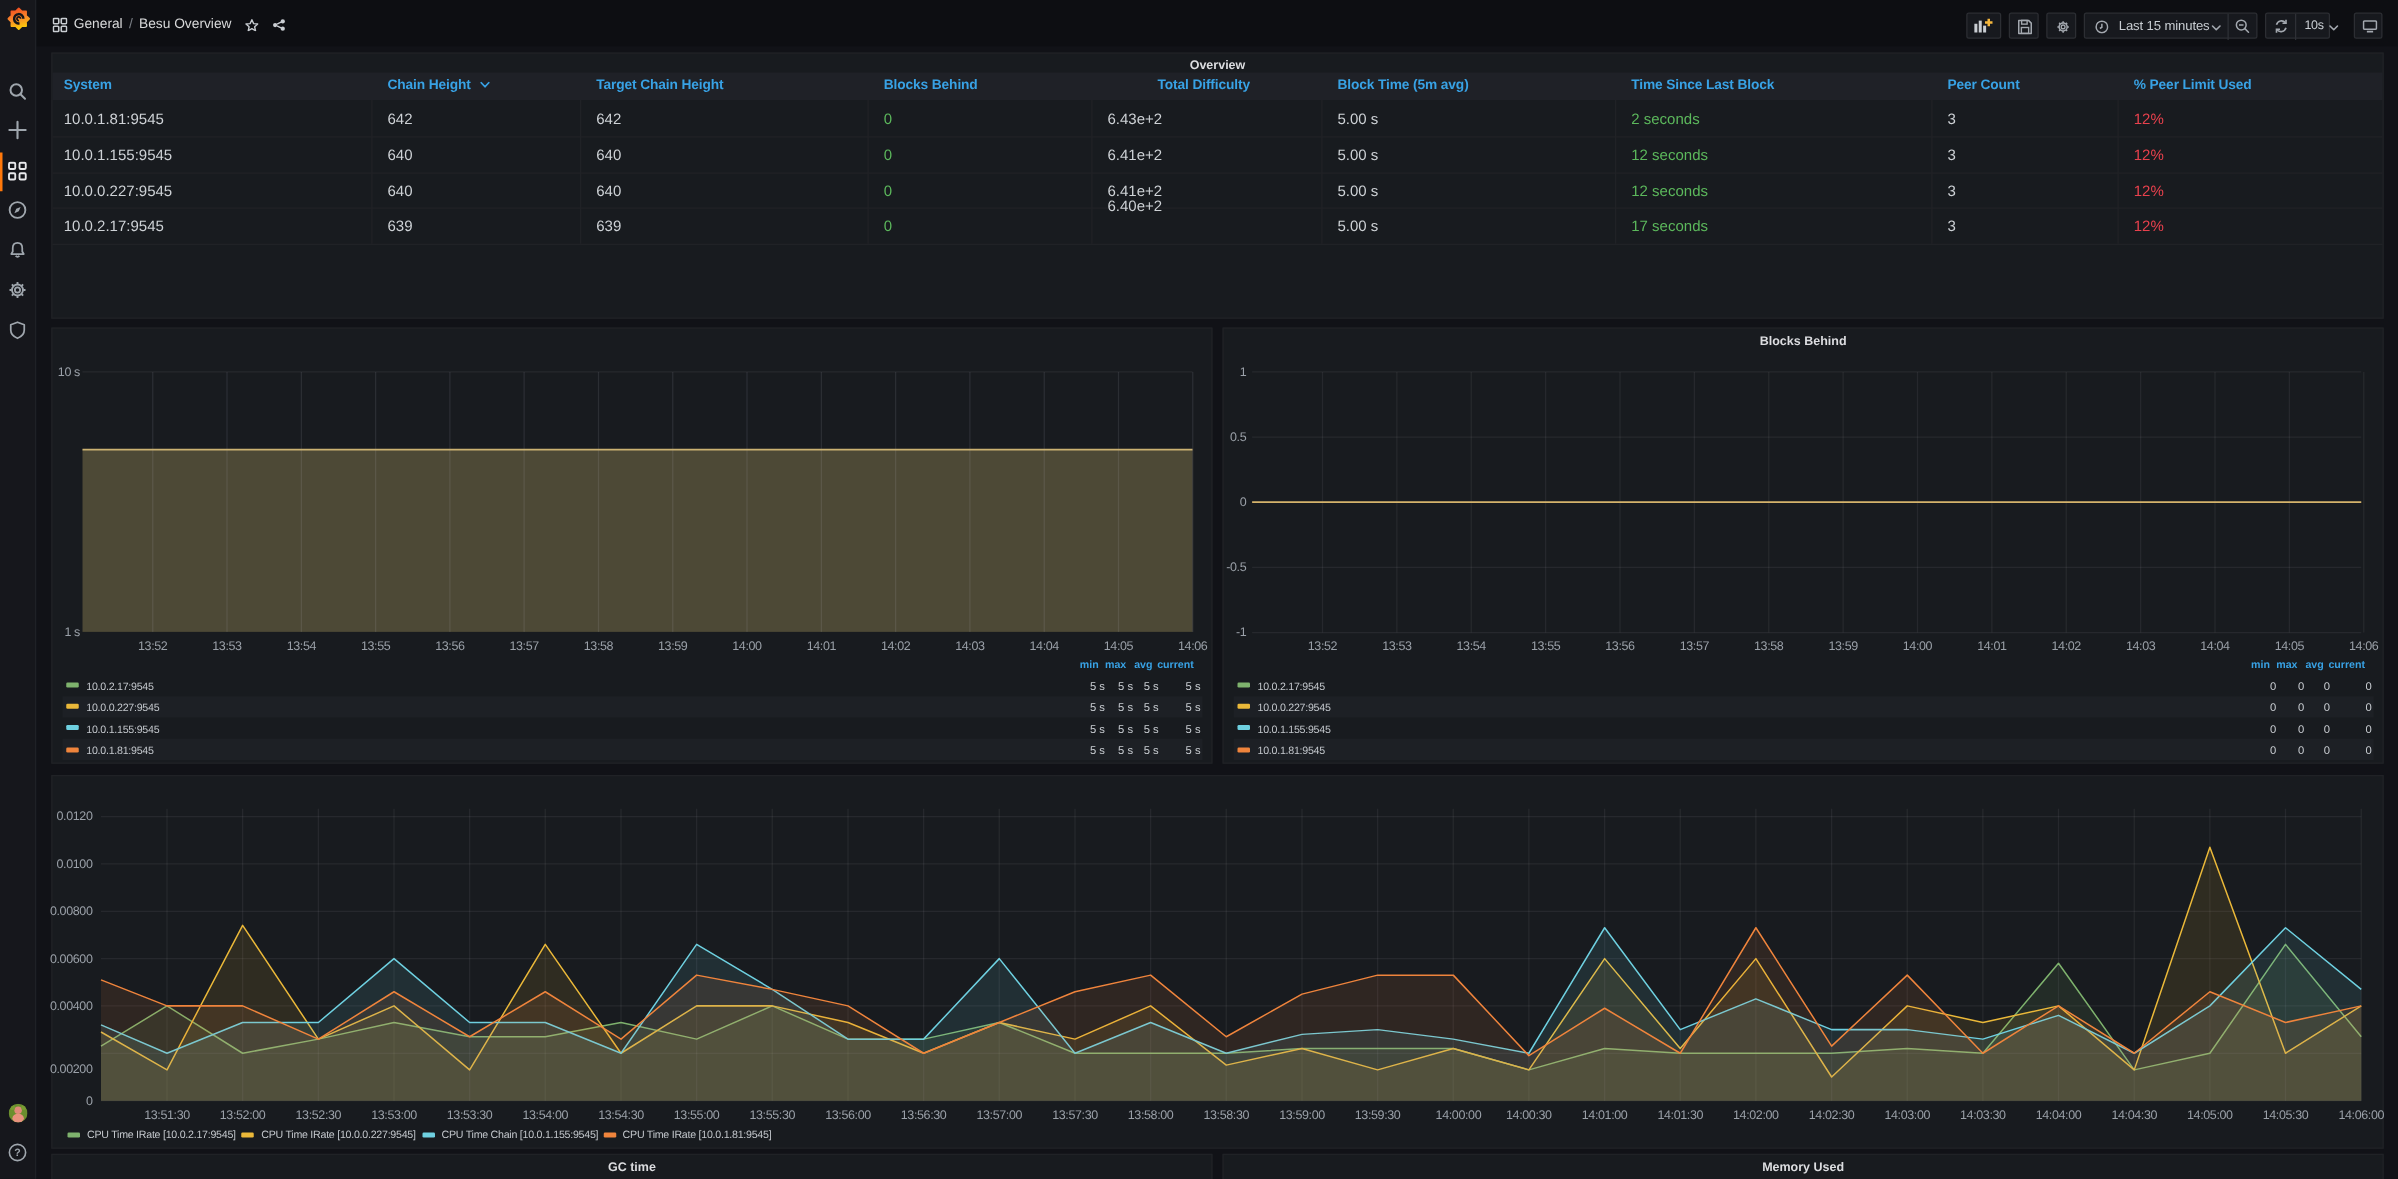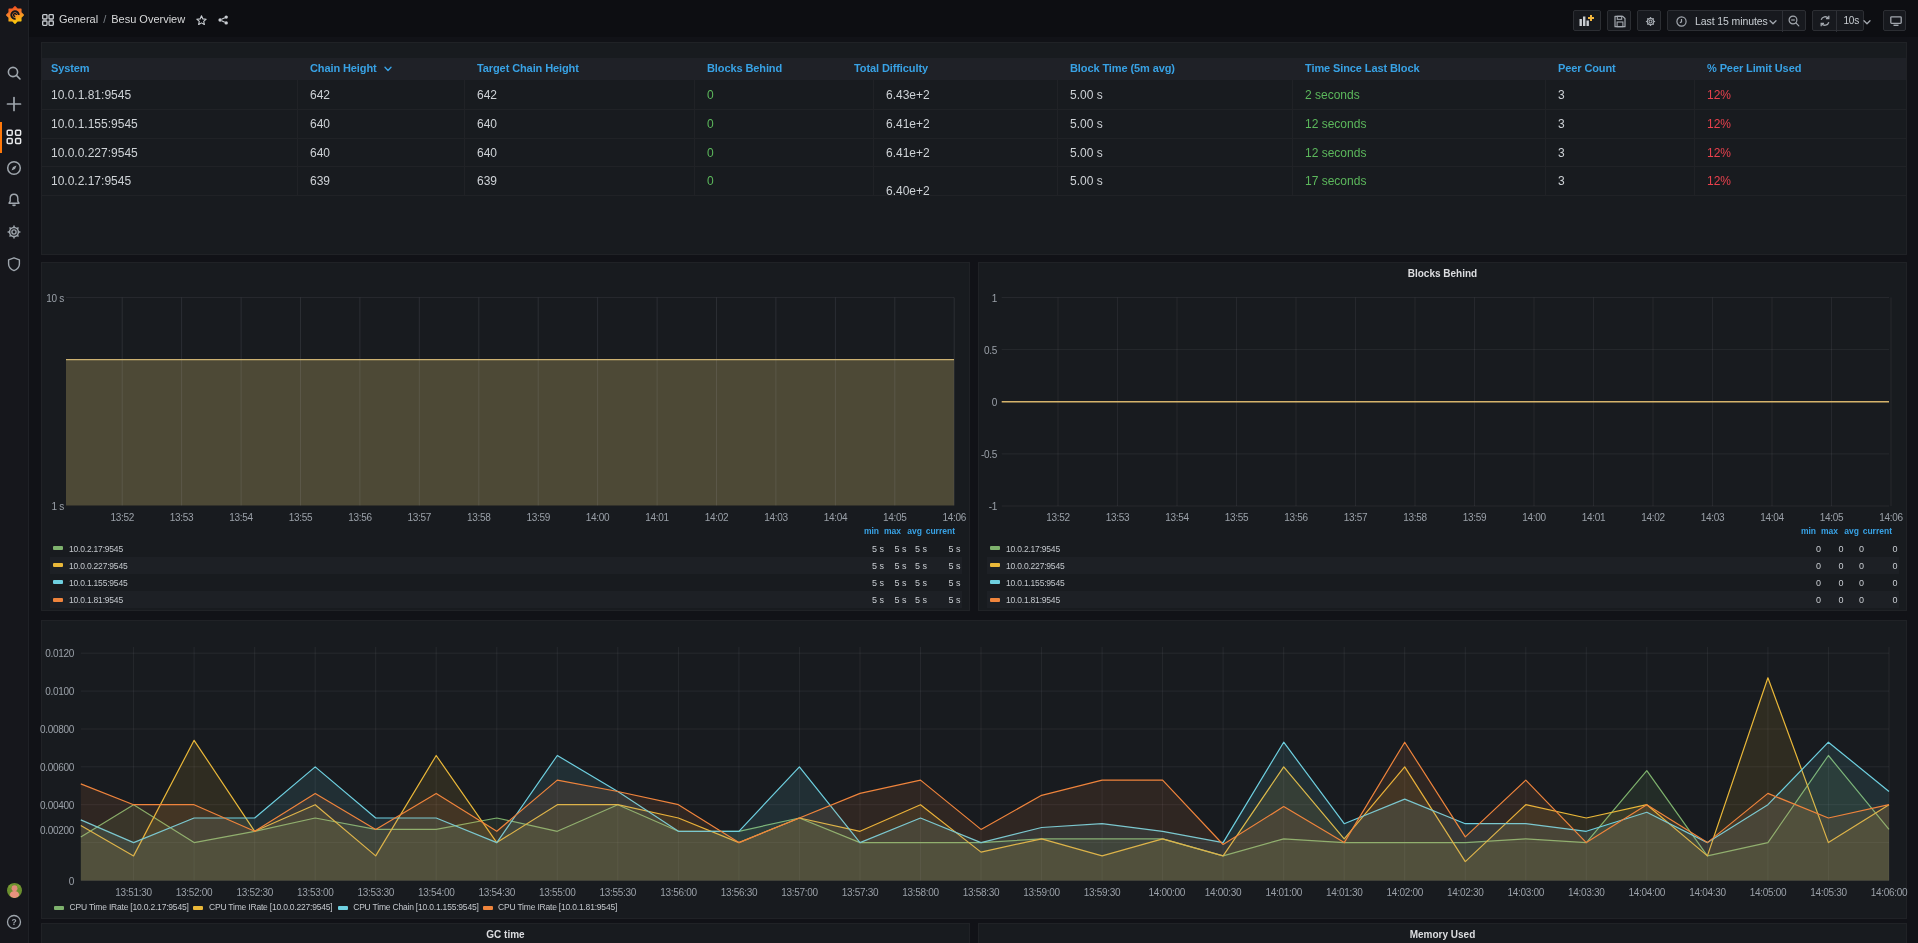--- a/index.html
+++ b/index.html
@@ -194,28 +194,29 @@
       </svg></div>
 <div style="position:absolute;left:6px;top:914px;width:16px;height:16px">
       <svg width="16" height="16" viewBox="0 0 16 16" style="display:block;">
         <circle cx="8" cy="8" r="6.5" fill="none" stroke="#9fa6ad" stroke-width="1.3"></circle>
         <text x="8" y="11" font-size="8.5" font-weight="bold" fill="#9fa6ad" text-anchor="middle" font-family="Liberation Sans,sans-serif">?</text>
       </svg>
     </div>
   </div>
 
 <div class="panel" style="left:41px;top:42px;width:1866px;height:213px">
+  <div class="ptitle" style="top:4px">Overview</div>
   <div class="thead" style="top:15px;height:22px"></div>
 <div class="th" style="left:9px;top:19px">System</div>
 <div class="th" style="left:268px;top:19px">Chain Height<svg width="8" height="6" viewBox="0 0 8 6" style="margin-left:7px">
         <path d="M1 1.2 L4 4.4 L7 1.2" stroke="#38a2e5" stroke-width="1.4" fill="none" stroke-linecap="round" stroke-linejoin="round"></path>
       </svg></div>
 <div class="th" style="left:435px;top:19px">Target Chain Height</div>
 <div class="th" style="left:665px;top:19px">Blocks Behind</div>
-<div class="th" style="left:812px;top:19px">Total Difficulty</div>
+<div class="th" style="left:884px;top:19px">Total Difficulty</div>
 <div class="th" style="left:1028px;top:19px">Block Time (5m avg)</div>
 <div class="th" style="left:1263px;top:19px">Time Since Last Block</div>
 <div class="th" style="left:1516px;top:19px">Peer Count</div>
 <div class="th" style="left:1665px;top:19px">% Peer Limit Used</div>
 <div class="tc" style="left:9px;top:45.0px">10.0.1.81:9545</div>
 <div class="tc" style="left:268px;top:45.0px">642</div>
 <div class="tc" style="left:435px;top:45.0px">642</div>
 <div class="tc g" style="left:665px;top:45.0px">0</div>
 <div class="tc" style="left:844px;top:45.0px">6.43e+2</div>
 <div class="tc" style="left:1028px;top:45.0px">5.00 s</div>
@@ -240,21 +241,21 @@
 <div class="tc" style="left:844px;top:102.6px">6.41e+2</div>
 <div class="tc" style="left:1028px;top:102.6px">5.00 s</div>
 <div class="tc g" style="left:1263px;top:102.6px">12 seconds</div>
 <div class="tc" style="left:1516px;top:102.6px">3</div>
 <div class="tc r" style="left:1665px;top:102.6px">12%</div>
 <div class="rb" style="top:123.4px"></div>
 <div class="tc" style="left:9px;top:131.4px">10.0.2.17:9545</div>
 <div class="tc" style="left:268px;top:131.4px">639</div>
 <div class="tc" style="left:435px;top:131.4px">639</div>
 <div class="tc g" style="left:665px;top:131.4px">0</div>
-<div class="tc" style="left:844px;top:141px">6.40e+2</div>
+<div class="tc" style="left:844px;top:115px">6.40e+2</div>
 <div class="tc" style="left:1028px;top:131.4px">5.00 s</div>
 <div class="tc g" style="left:1263px;top:131.4px">17 seconds</div>
 <div class="tc" style="left:1516px;top:131.4px">3</div>
 <div class="tc r" style="left:1665px;top:131.4px">12%</div>
 <div class="rb" style="top:152.2px"></div>
 <div style="position:absolute;left:255px;top:37px;width:1px;height:115px;background:#202226"></div>
 <div style="position:absolute;left:422px;top:37px;width:1px;height:115px;background:#202226"></div>
 <div style="position:absolute;left:652px;top:37px;width:1px;height:115px;background:#202226"></div>
 <div style="position:absolute;left:831px;top:37px;width:1px;height:115px;background:#202226"></div>
 <div style="position:absolute;left:1015px;top:37px;width:1px;height:115px;background:#202226"></div>
@@ -458,21 +459,21 @@
 <polygon points="38.8,198.9 91.6,221.6 152.1,197.0 212.7,197.0 273.2,145.9 333.7,197.0 394.2,197.0 454.8,221.6 515.3,134.5 575.8,170.5 636.4,210.3 696.9,210.3 757.4,145.9 818.0,221.6 878.5,197.0 939.0,221.6 999.6,206.5 1060.1,202.7 1120.6,210.3 1181.1,221.6 1241.7,121.2 1302.2,202.7 1362.7,178.1 1423.3,202.7 1483.8,202.7 1544.3,210.3 1604.8,191.3 1665.4,221.6 1725.9,183.7 1786.4,121.2 1847.0,170.5 1847.0,259.5 38.8,259.5" fill="#6ED0E0" fill-opacity="0.11" stroke="none"></polygon>
 <polyline points="38.8,198.9 91.6,221.6 152.1,197.0 212.7,197.0 273.2,145.9 333.7,197.0 394.2,197.0 454.8,221.6 515.3,134.5 575.8,170.5 636.4,210.3 696.9,210.3 757.4,145.9 818.0,221.6 878.5,197.0 939.0,221.6 999.6,206.5 1060.1,202.7 1120.6,210.3 1181.1,221.6 1241.7,121.2 1302.2,202.7 1362.7,178.1 1423.3,202.7 1483.8,202.7 1544.3,210.3 1604.8,191.3 1665.4,221.6 1725.9,183.7 1786.4,121.2 1847.0,170.5" fill="none" stroke="#6ED0E0" stroke-width="1.2" stroke-linejoin="round"></polyline>
 <polygon points="38.8,162.9 91.6,183.7 152.1,183.7 212.7,210.3 273.2,172.4 333.7,208.4 394.2,172.4 454.8,210.3 515.3,159.1 575.8,170.5 636.4,183.7 696.9,221.6 757.4,197.0 818.0,172.4 878.5,159.1 939.0,208.4 999.6,174.3 1060.1,159.1 1120.6,159.1 1181.1,223.5 1241.7,185.6 1302.2,221.6 1362.7,121.2 1423.3,215.9 1483.8,159.1 1544.3,221.6 1604.8,183.7 1665.4,221.6 1725.9,172.4 1786.4,197.0 1847.0,183.7 1847.0,259.5 38.8,259.5" fill="#EF843C" fill-opacity="0.11" stroke="none"></polygon>
 <polyline points="38.8,162.9 91.6,183.7 152.1,183.7 212.7,210.3 273.2,172.4 333.7,208.4 394.2,172.4 454.8,210.3 515.3,159.1 575.8,170.5 636.4,183.7 696.9,221.6 757.4,197.0 818.0,172.4 878.5,159.1 939.0,208.4 999.6,174.3 1060.1,159.1 1120.6,159.1 1181.1,223.5 1241.7,185.6 1302.2,221.6 1362.7,121.2 1423.3,215.9 1483.8,159.1 1544.3,221.6 1604.8,183.7 1665.4,221.6 1725.9,172.4 1786.4,197.0 1847.0,183.7" fill="none" stroke="#EF843C" stroke-width="1.2" stroke-linejoin="round"></polyline>
     </svg>
 <div class="axl" style="right:1832px;top:27.2px">0.0120</div>
 <div class="axl" style="right:1832px;top:65.1px">0.0100</div>
 <div class="axl" style="right:1832px;top:103.0px">0.00800</div>
 <div class="axl" style="right:1832px;top:140.8px">0.00600</div>
 <div class="axl" style="right:1832px;top:178.7px">0.00400</div>
-<div class="axl" style="right:1832px;top:204px">0.00200</div>
+<div class="axl" style="right:1832px;top:229px">0.00200</div>
 <div class="axl" style="right:1832px;top:254.5px">0</div>
 <div class="axl" style="left:91.6px;top:266px;width:60px;margin-left:-30px;text-align:center">13:51:30</div>
 <div class="axl" style="left:152.1px;top:266px;width:60px;margin-left:-30px;text-align:center">13:52:00</div>
 <div class="axl" style="left:212.7px;top:266px;width:60px;margin-left:-30px;text-align:center">13:52:30</div>
 <div class="axl" style="left:273.2px;top:266px;width:60px;margin-left:-30px;text-align:center">13:53:00</div>
 <div class="axl" style="left:333.7px;top:266px;width:60px;margin-left:-30px;text-align:center">13:53:30</div>
 <div class="axl" style="left:394.2px;top:266px;width:60px;margin-left:-30px;text-align:center">13:54:00</div>
 <div class="axl" style="left:454.8px;top:266px;width:60px;margin-left:-30px;text-align:center">13:54:30</div>
 <div class="axl" style="left:515.3px;top:266px;width:60px;margin-left:-30px;text-align:center">13:55:00</div>
 <div class="axl" style="left:575.8px;top:266px;width:60px;margin-left:-30px;text-align:center">13:55:30</div>

